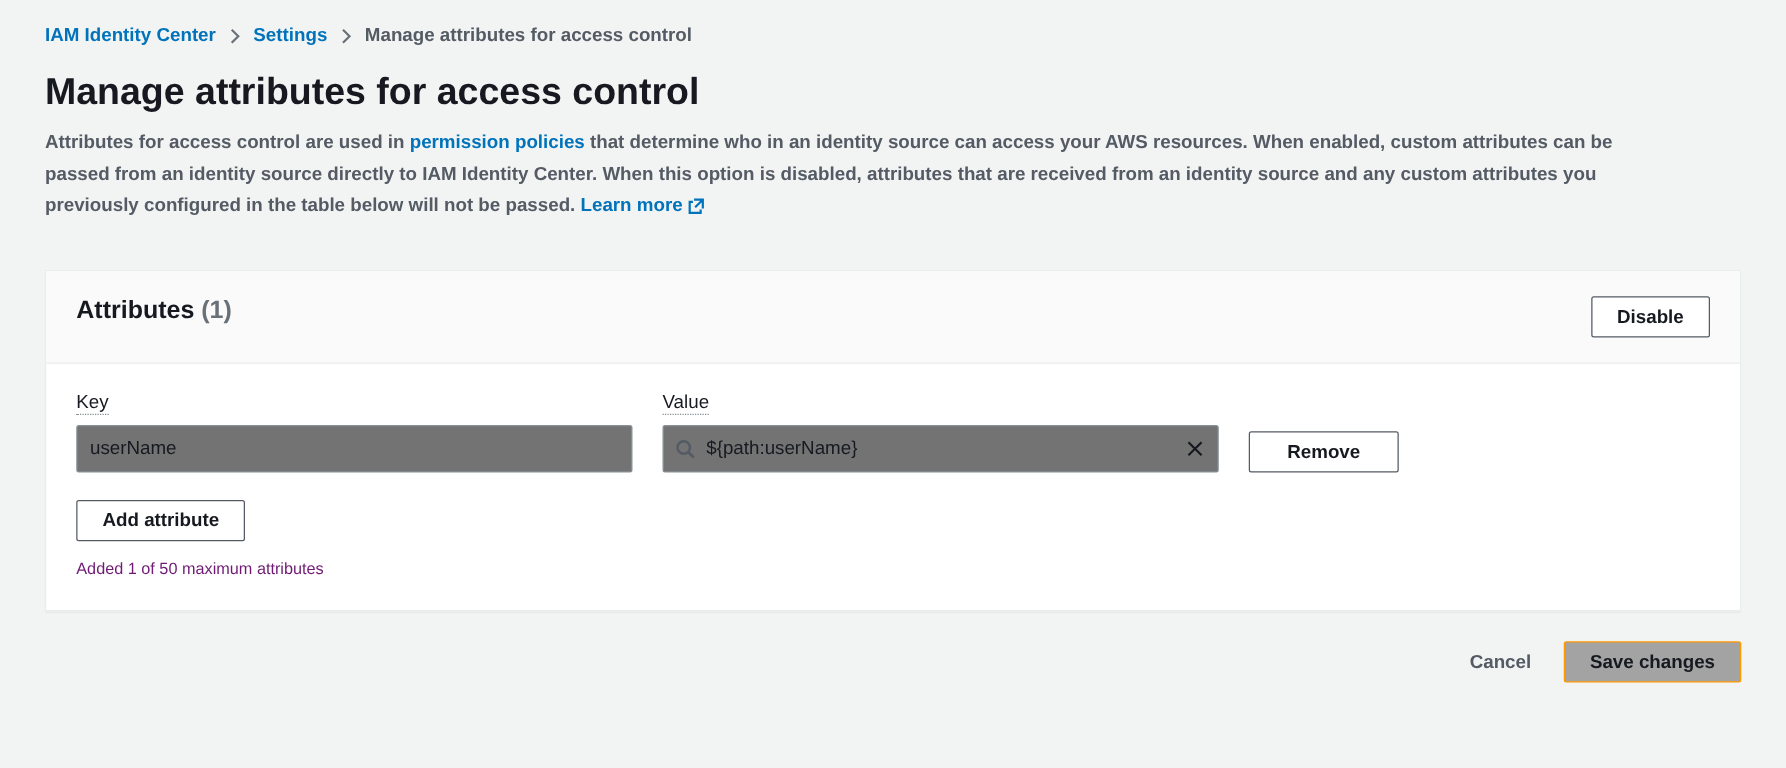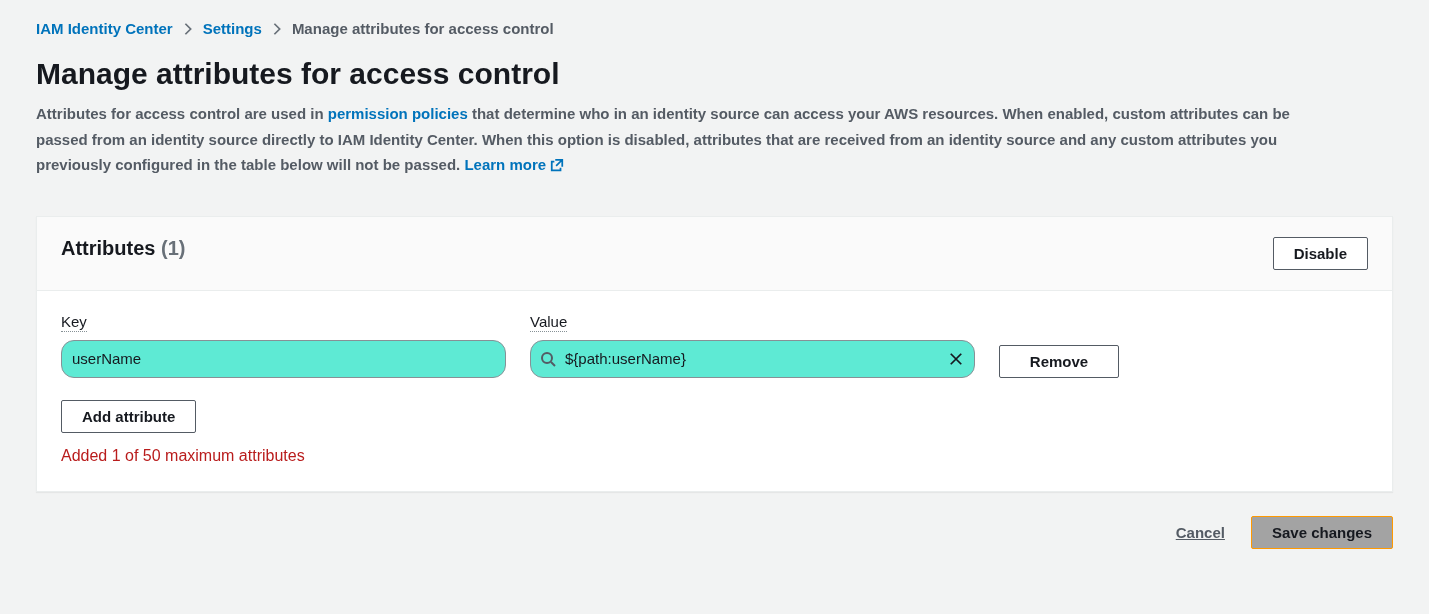--- a/index.html
+++ b/index.html
@@ -67,21 +67,21 @@
       color: #16191f;
       cursor: pointer;
     }
     .btn-primary {
       background: #a3a3a3;
       border-color: #ff9900;
       color: #16191f;
     }
     .btn-text {
       background: none; border: none; color: #545b64;
-      font-weight: 700; font-size: 15px; cursor: pointer; padding: 7px 12px; text-decoration: underline;
+      font-weight: 700; font-size: 15px; cursor: pointer; padding: 7px 12px;
     }
     .panel-body { padding: 22px 24px 26px 24px; }
     .row {
       display: grid;
       grid-template-columns: 445px 445px 120px;
       column-gap: 24px;
       align-items: end;
       margin-bottom: 22px;
     }
     .field-label {
@@ -90,40 +90,40 @@
       margin-bottom: 8px;
       display: inline-block;
       border-bottom: 1px dotted #879196;
       padding-bottom: 1px;
       cursor: default;
     }
     .input {
       width: 100%;
       height: 38px;
       border: 1px solid #879196;
-      border-radius: 13px;
+      border-radius: 2px;
       padding: 0 10px;
       font-size: 15px;
       color: #16191f;
-      background: #5eead4;
+      background: #737373;
     }
     .combo {
       position: relative;
       display: flex;
       align-items: center;
     }
     .combo .search-icon {
       position: absolute; left: 10px; color: #545b64; pointer-events: none;
     }
     .combo .clear-btn {
       position: absolute; right: 6px; background: none; border: none;
       cursor: pointer; color: #16191f; padding: 6px; display: flex;
     }
     .combo .input { padding-left: 34px; padding-right: 34px; }
-    .hint { color: #b91c1c; font-size: 16px; margin-top: 14px; }
+    .hint { color: #701a75; font-size: 13px; margin-top: 14px; }
     .footer-actions {
       display: flex; justify-content: flex-end; align-items: center;
       gap: 14px; margin-top: 24px;
     }
     svg { display: block; }
   </style>
 </head>
 <body>
 
 <div class="page">

